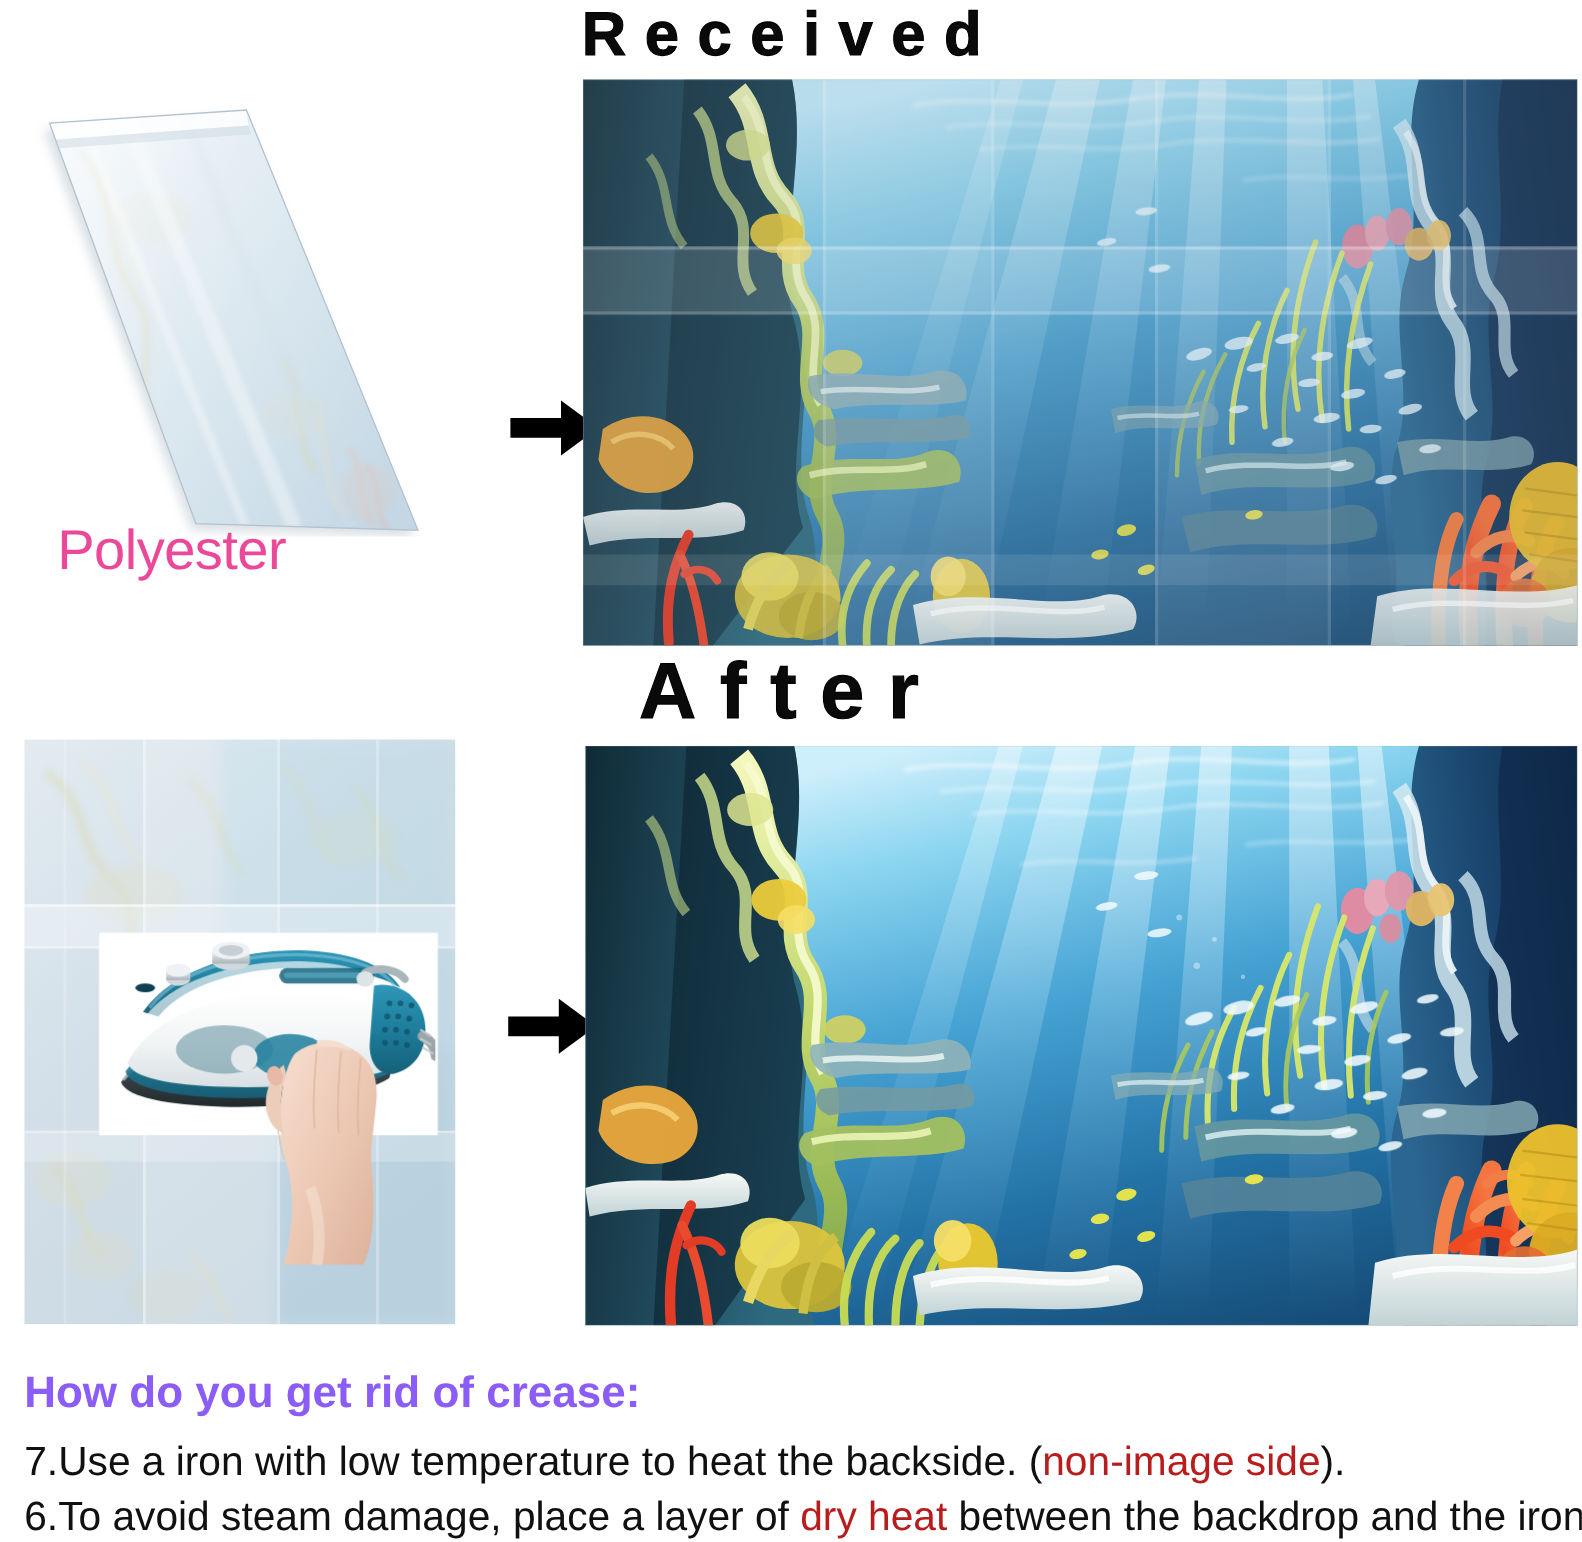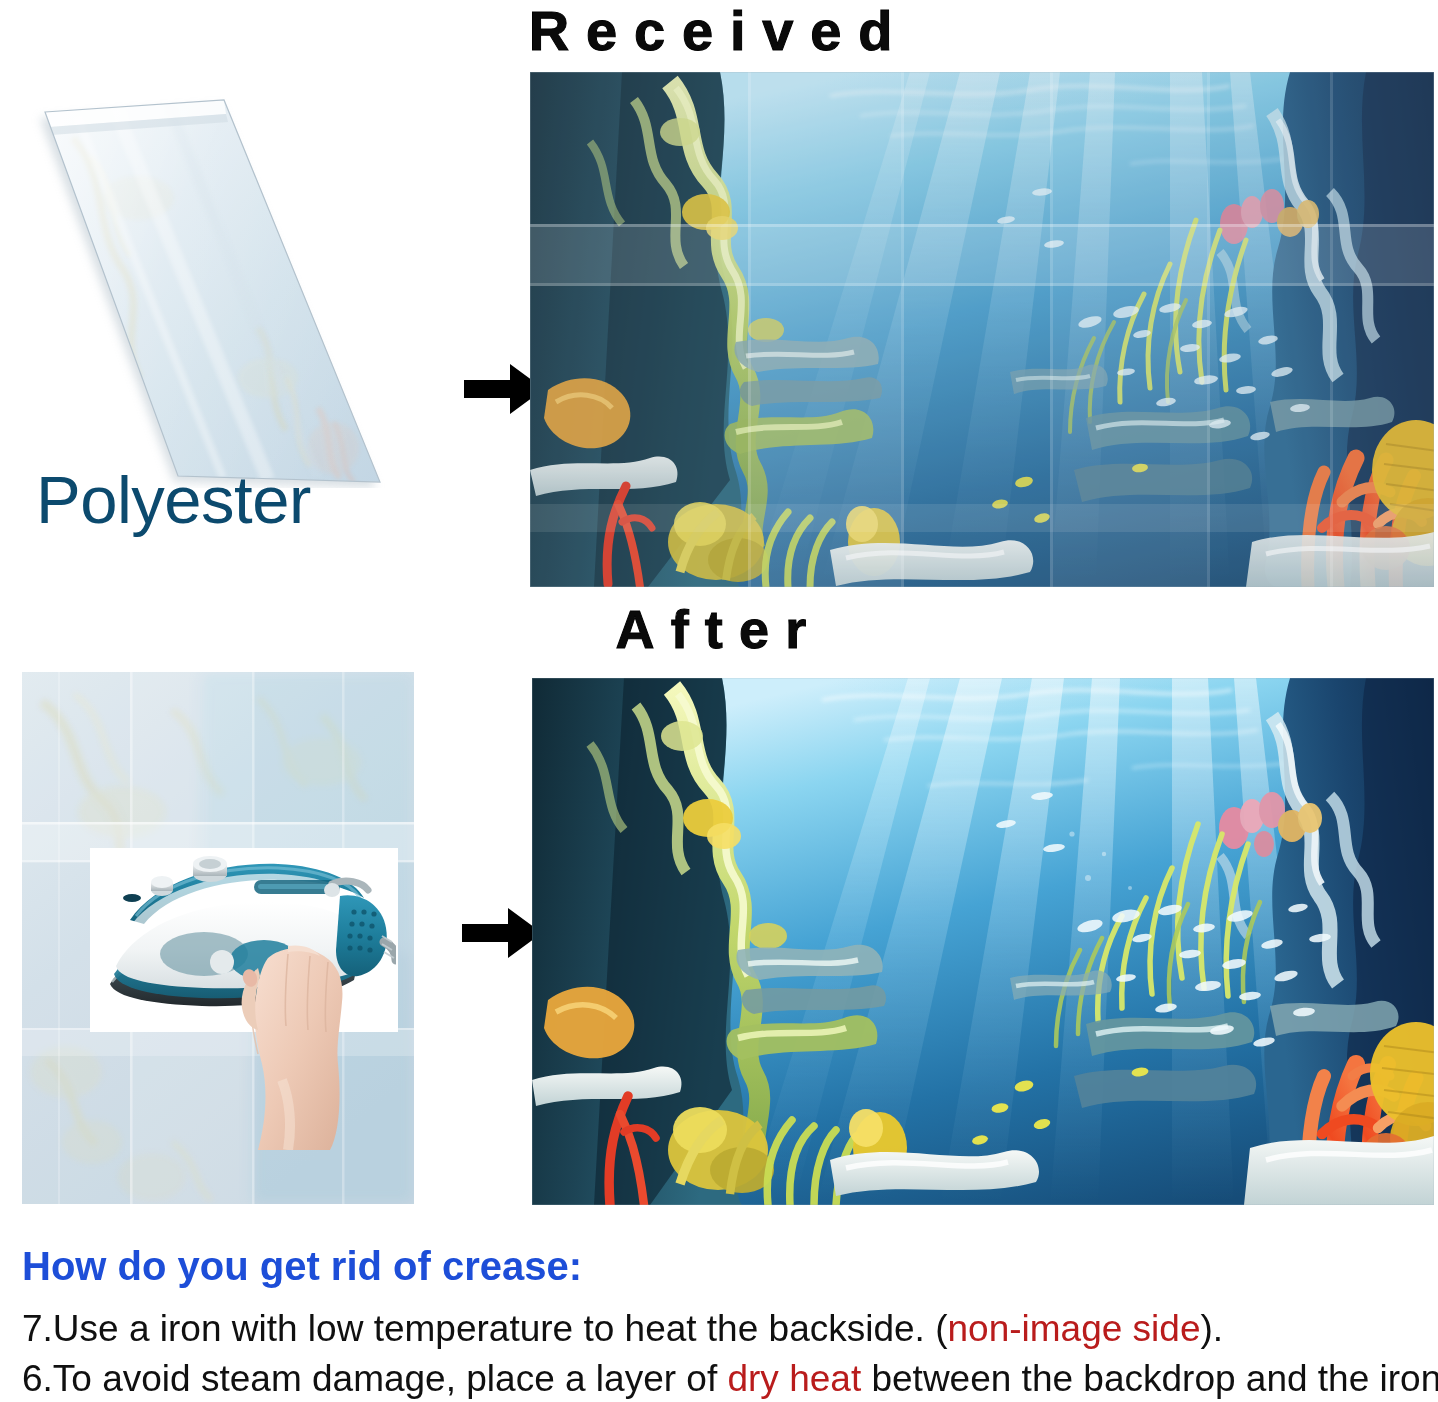--- a/index.html
+++ b/index.html
@@ -8,41 +8,41 @@
 
   
   .band-title{
     position:absolute;left:0;width:1438px;text-align:center;
     font-family:"Liberation Sans Narrow","Liberation Sans",sans-serif;
     font-weight:bold;color:#0a0a0a;
     letter-spacing:.30em;
     -webkit-text-stroke:1px #000;
   }
   #received-title{top:-2px;font-size:56px;line-height:66px;}
-  #after-title{top:597px;font-size:54px;line-height:64px;}
+  #after-title{top:597px;font-size:72px;line-height:64px;}
 
   
   #polyester-label{
-    position:absolute;left:36px;top:458px;
-    font-size:67px;line-height:84px;color:#0c4a6e;font-weight:400;
+    position:absolute;left:52px;top:458px;
+    font-size:51px;line-height:84px;color:#ec4899;font-weight:400;
     letter-spacing:-0.5px;
   }
 
   
   .arrow{position:absolute;}
 
   
   .photo{position:absolute;overflow:hidden;}
   .photo svg{display:block;width:100%;height:100%;}
 
   
   #instructions{position:absolute;left:22px;top:1243px;width:1410px;}
   .instr-head{
     font-family:"Liberation Sans Narrow","Liberation Sans",sans-serif;
-    font-weight:bold;color:#1d4ed8;font-size:40px;line-height:46px;
+    font-weight:bold;color:#8b5cf6;font-size:40px;line-height:46px;
     letter-spacing:0px;margin:0 0 17px 0;
   }
   .instr-line{
     font-family:"Liberation Sans Narrow","Liberation Sans",sans-serif;
     font-weight:400;color:#101010;font-size:37px;line-height:46px;
     margin:0 0 4px 0;white-space:nowrap;
   }
   .hl{color:#b91c1c;}
 
   

